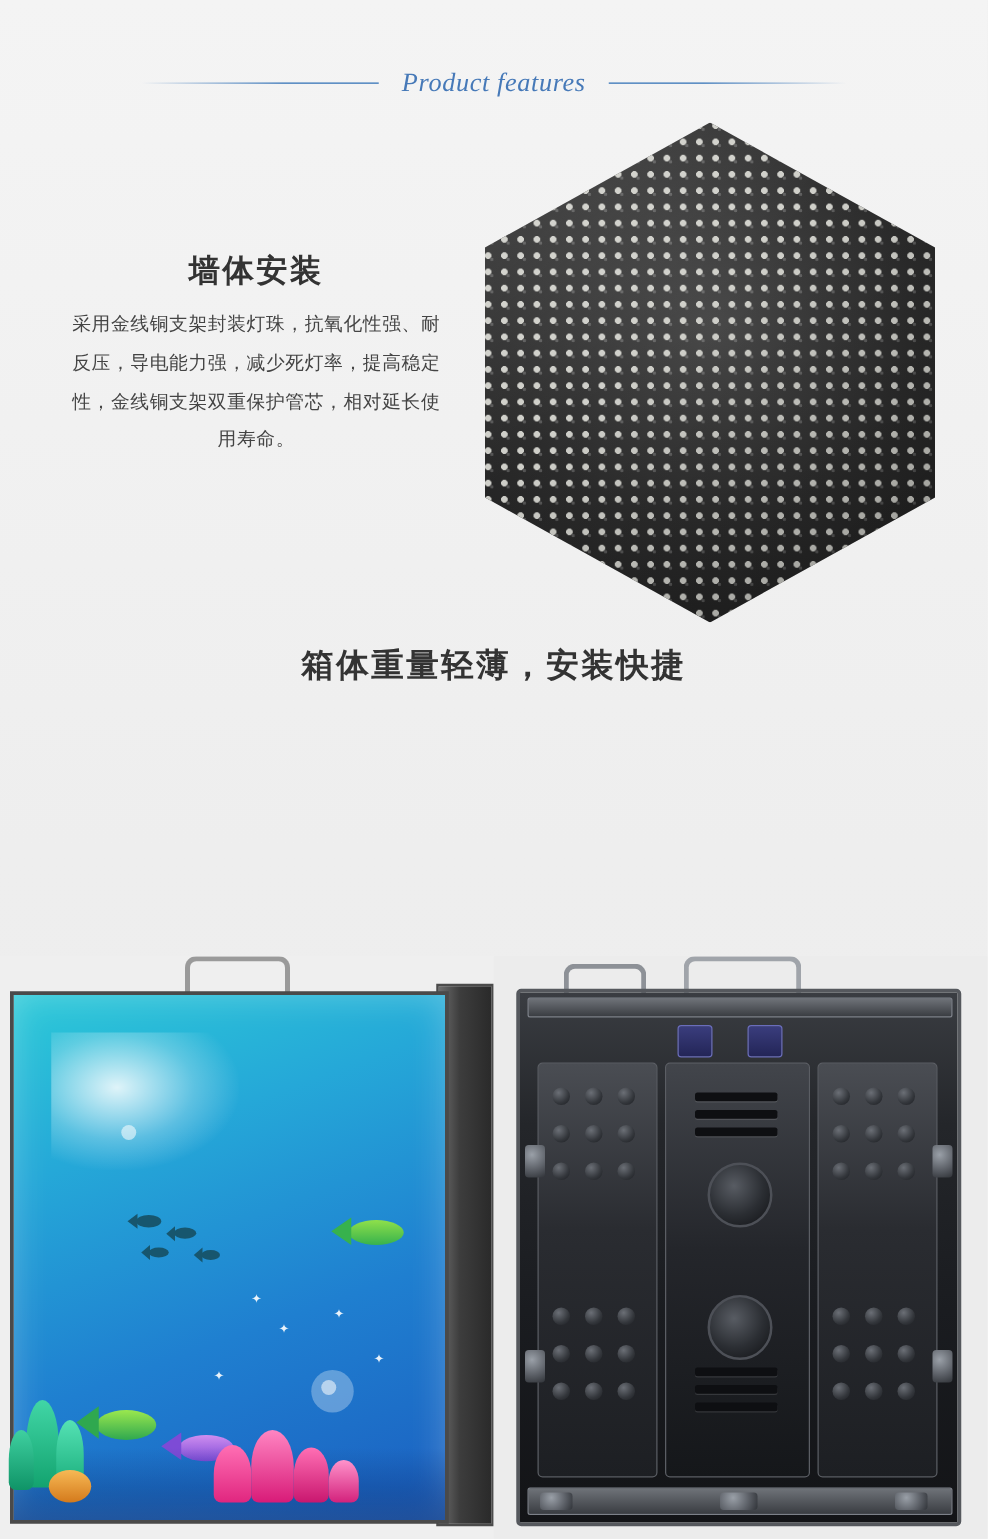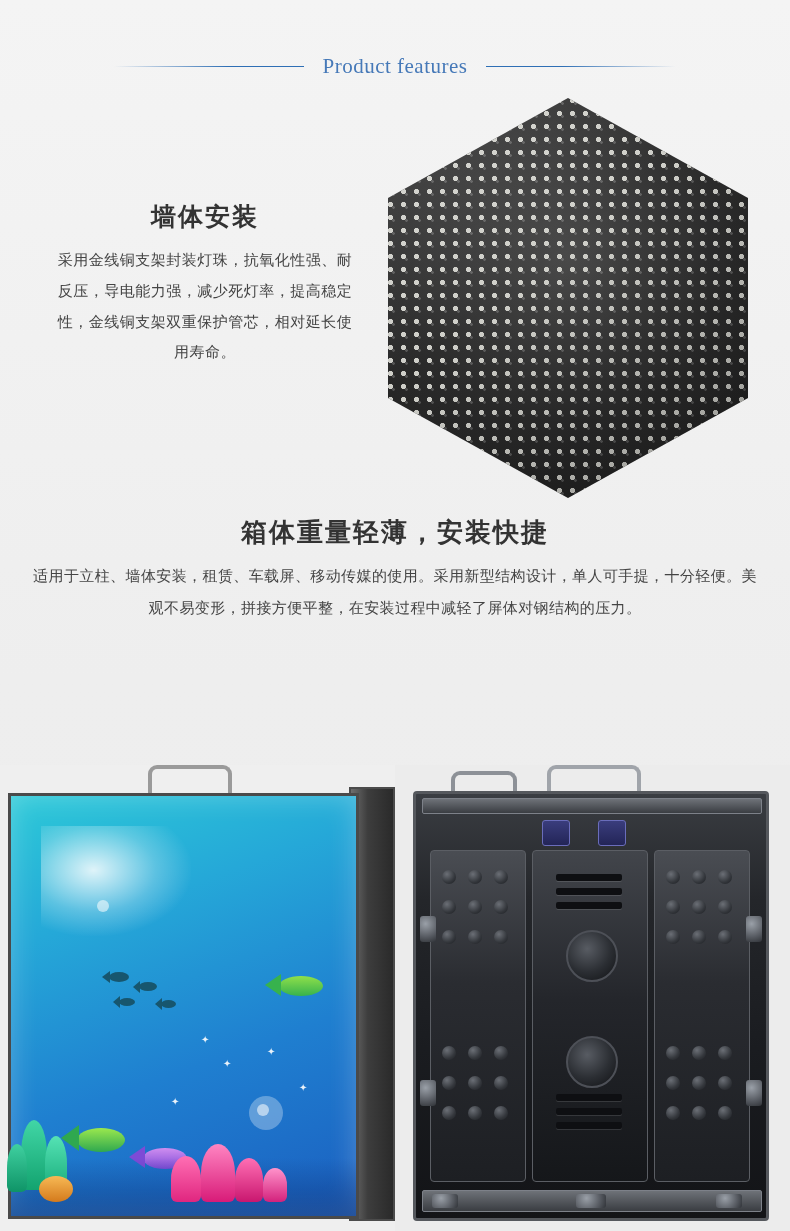--- a/index.html
+++ b/index.html
@@ -43,20 +43,21 @@
   .subrow .line{
     width:190px;
     height:1px;
     background:linear-gradient(90deg,rgba(27,99,180,0) 0%,#2f6fb5 60%,#2f6fb5 100%);
   }
   .subrow .line.right{
     background:linear-gradient(270deg,rgba(27,99,180,0) 0%,#2f6fb5 60%,#2f6fb5 100%);
   }
   .subrow .sub{
     font-family:"Liberation Serif","DejaVu Serif",serif;
+    font-style:italic;
     font-size:21px;
     color:#4679b8;
     letter-spacing:.5px;
     white-space:nowrap;
   }
 
   
   .sec1{
     position:relative;
     height:430px;
@@ -267,21 +268,20 @@
     <div class="hexwrap">
       <div class="hex">
         <div class="leds"></div>
         <div class="sheen"></div>
       </div>
     </div>
   </div>
 
   <div class="sec2">
     <h2>箱体重量轻薄，安装快捷</h2>
-    <p>适用于立柱、墙体安装，租赁、车载屏、移动传媒的使用。采用新型结构设计，单人可手提，十分轻便。美观不易变形，拼接方便平整，在安装过程中减轻了屏体对钢结构的压力。</p>
   </div>
 
   <div class="photos">
 
     <div class="photo left">
       <div class="frame-r"></div>
 
       <div class="handle" style="left:148px;top:0px;width:76px;height:30px;"></div>
 
       <div class="cab-l">

